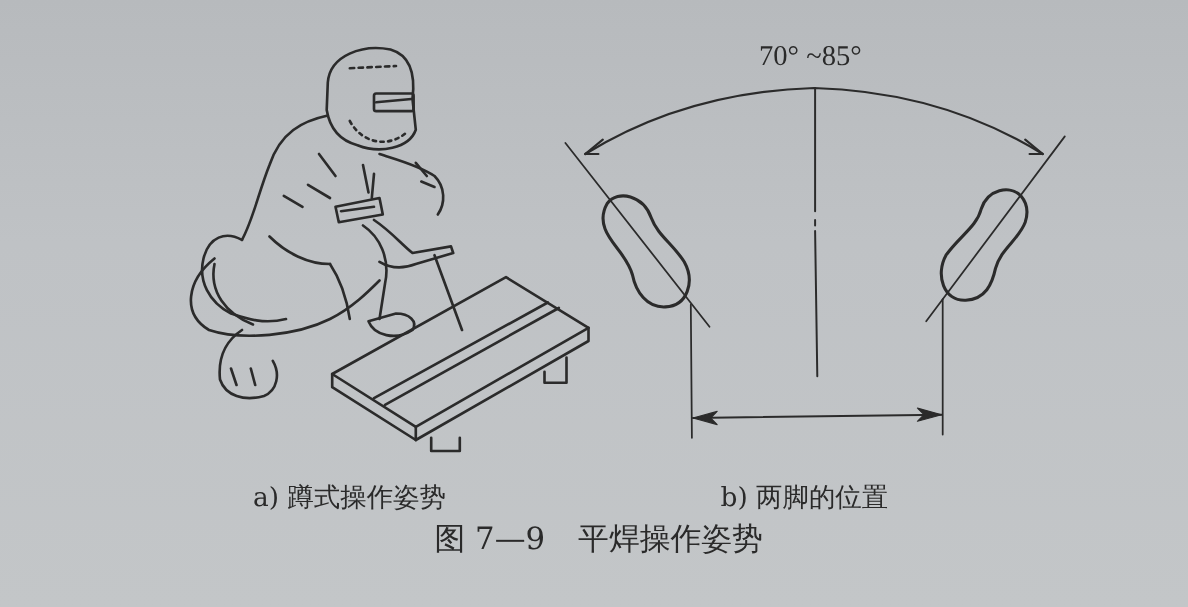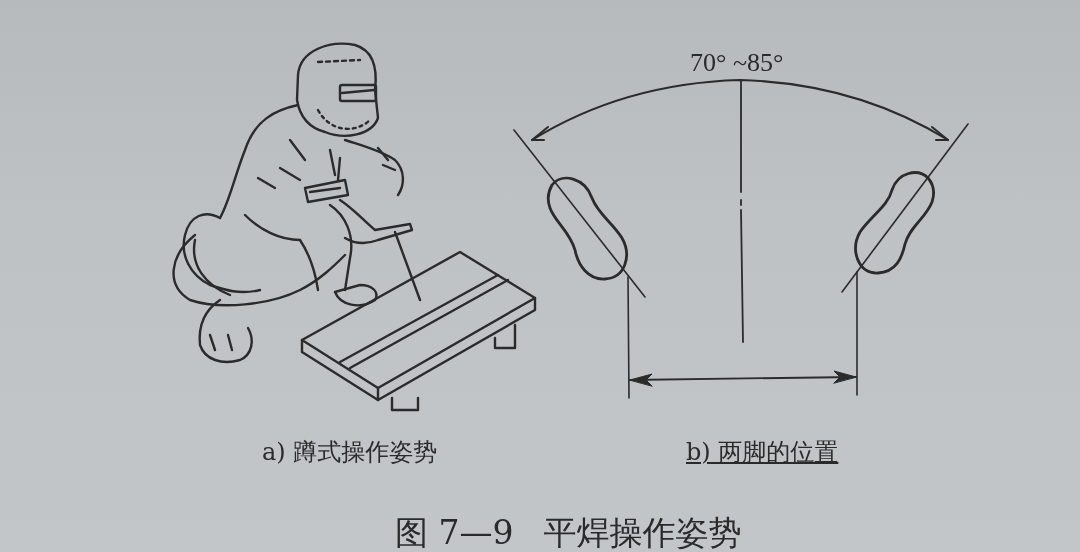--- a/index.html
+++ b/index.html
@@ -9,25 +9,25 @@
       font-family: "DejaVu Serif", "Liberation Serif", serif;
       color: #2a2a2a;
       position: relative;
     }
     .page {
       position: absolute; left: 0; top: 0; width: 1080px; height: 552px;
       background: linear-gradient(180deg, #b7babd 0%, #bfc2c5 40%, #c3c6c8 100%);
     }
     svg.fig { position: absolute; left: 0; top: 0; }
     .t { position: absolute; white-space: nowrap; line-height: 1; }
-    .angle-label { left: 690px; top: 50px; font-size: 26px; font-family: "Liberation Serif", serif; }
+    .angle-label { left: 690px; top: 38px; font-size: 26px; font-family: "Liberation Serif", serif; }
     .dim-label { left: 698px; top: 345px; font-size: 26px; font-family: "Liberation Serif", serif; }
-    .cap-a { left: 230px; top: 440px; font-size: 24px; margin-left: 32px; }
-    .cap-b { left: 686px; top: 440px; font-size: 24px; text-decoration: underline; }
-    .fig-title { left: 395px; top: 516px; font-size: 33px; }
+    .cap-a { left: 230px; top: 440px; font-size: 24px; }
+    .cap-b { left: 655px; top: 440px; font-size: 24px; }
+    .fig-title { left: 395px; top: 476px; font-size: 28px; }
     .fig-title .gap { display: inline-block; width: 30px; }
   </style>
 </head>
 <body>
 
 <div class="page">
 
   <svg class="fig" width="1080" height="552" viewBox="0 0 1080 552">
     <g fill="none" stroke="#2b2b2b" stroke-width="2.4" stroke-linecap="round" stroke-linejoin="round">
 

